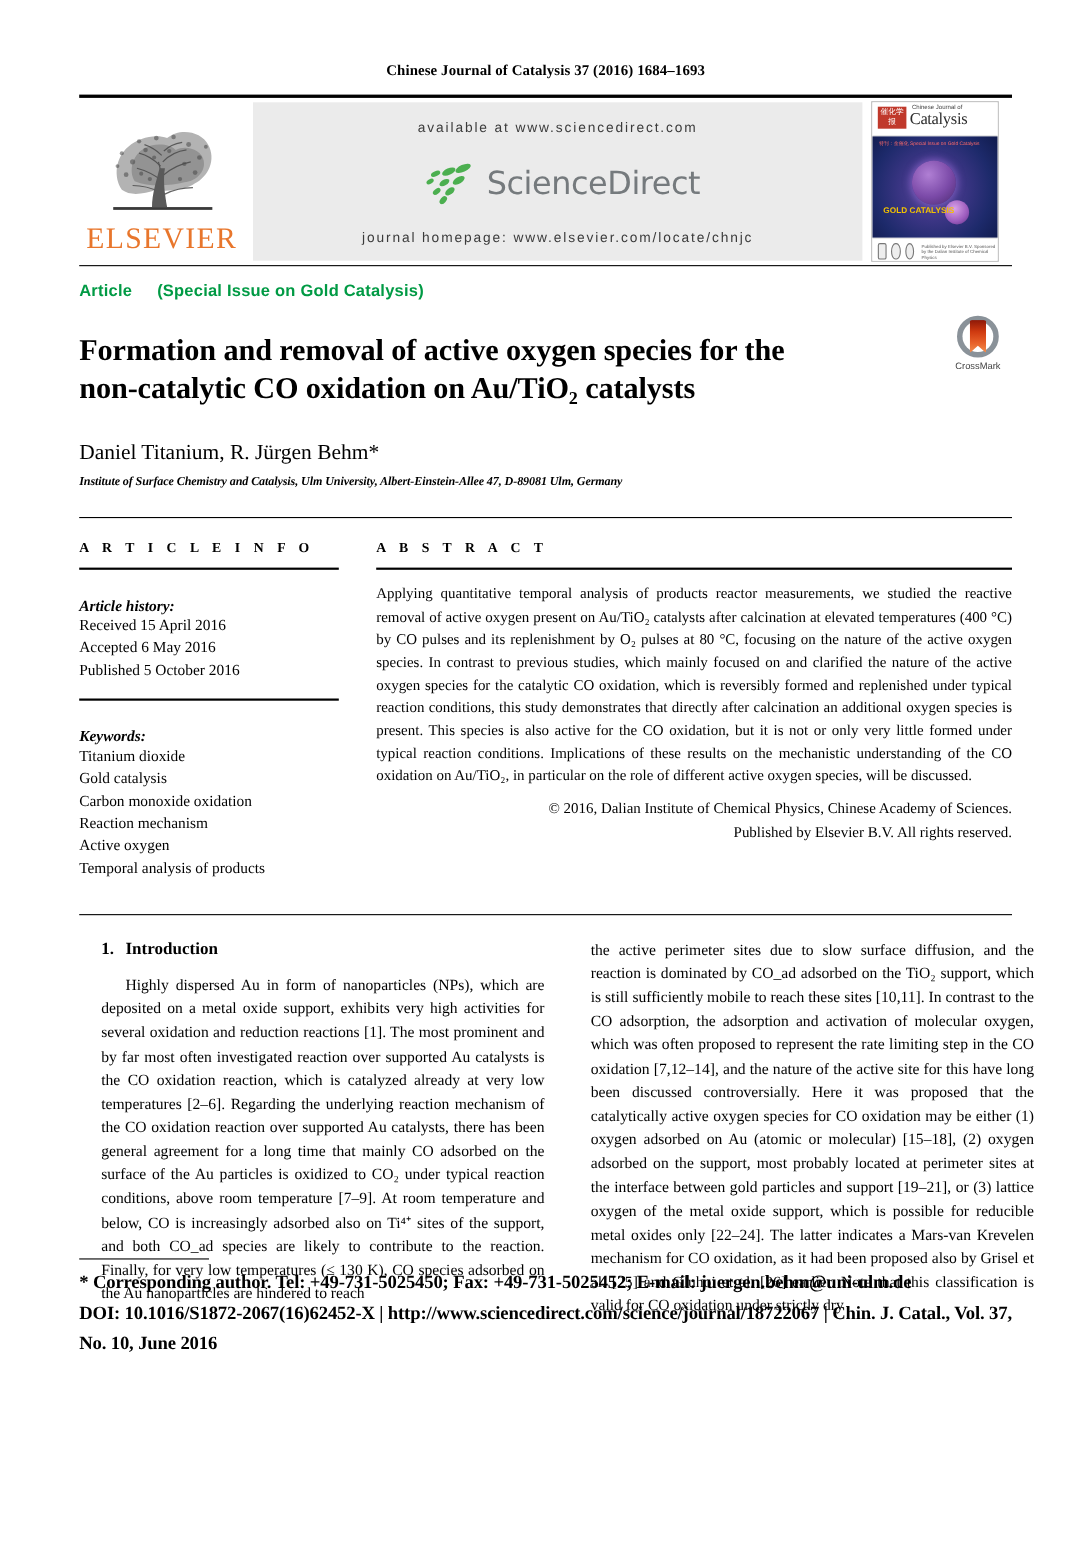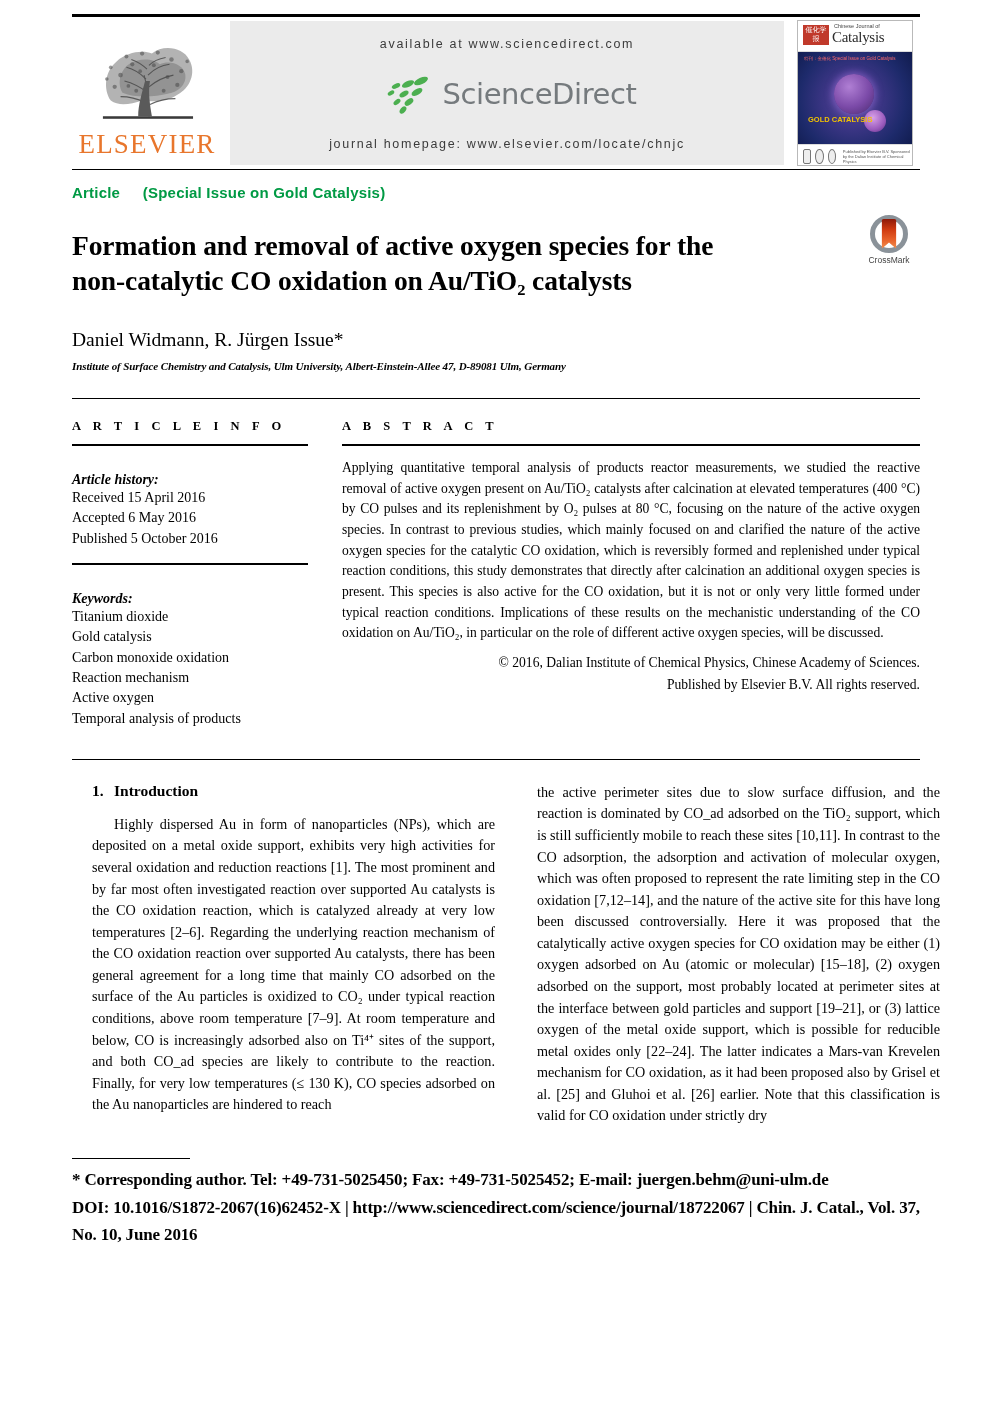--- a/index.html
+++ b/index.html
@@ -97,21 +97,21 @@
   .homepage-line {
     font-family: "Liberation Sans", sans-serif;
     font-size: 12.5px;
     letter-spacing: 1.7px;
     color: #3b3b3b;
   }
   .masthead-right {
     width: 128px;
     display: flex;
     align-items: center;
-    justify-content: center;
+    justify-content: flex-start;
     padding-right: 2px;
     box-sizing: border-box;
   }
   .cover {
     width: 116px;
     height: 146px;
     border: 1px solid #b9b9b9;
     background: #ffffff;
     position: relative;
     overflow: hidden;
@@ -401,20 +401,21 @@
     line-height: 1.62;
     letter-spacing: -0.15px;
   }
   .foot-line.bold { font-weight: bold; }
 </style>
 </head>
 <body>
 
 <div class="page">
 
+  <div class="running-head">Chinese Journal of Catalysis 37 (2016) 1684–1693</div>
 
   <div class="masthead">
 
     <div class="masthead-left">
       <div class="elsevier-tree">
         <svg viewBox="0 0 110 98" width="108" height="96" aria-hidden="true">
           <g fill="#4a4a4a">
             <path d="M18 70 C10 58 12 40 24 30 C34 21 50 18 60 22 C72 12 92 16 98 28 C106 42 98 58 86 64 C78 70 60 72 50 70 C38 74 26 76 18 70 Z" opacity="0.42"></path>
             <path d="M30 62 C24 52 28 38 38 32 C48 26 62 27 68 33 C78 28 92 33 94 43 C96 54 86 62 76 63 C64 66 44 68 30 62 Z" opacity="0.3"></path>
           </g>
@@ -520,21 +521,21 @@
     </h1>
     <div class="crossmark">
       <div class="cm-circle">
         <div class="cm-inner"></div>
         <div class="cm-ribbon"></div>
       </div>
       <div class="cm-label">CrossMark</div>
     </div>
   </div>
 
-  <div class="authors">Daniel Widmann, R. Jürgen Issue*</div>
+  <div class="authors">Daniel Titanium, R. Jürgen Behm*</div>
   <div class="affiliation">Institute of Surface Chemistry and Catalysis, Ulm University, Albert-Einstein-Allee 47, D-89081 Ulm, Germany</div>
 
   <div class="head-rule"></div>
 
   <div class="info-abs">
 
     <div class="col-info">
       <div class="sec-label">A R T I C L E   I N F O</div>
       <div class="sec-rule"></div>
       <div class="sub-it">Article history:</div>

